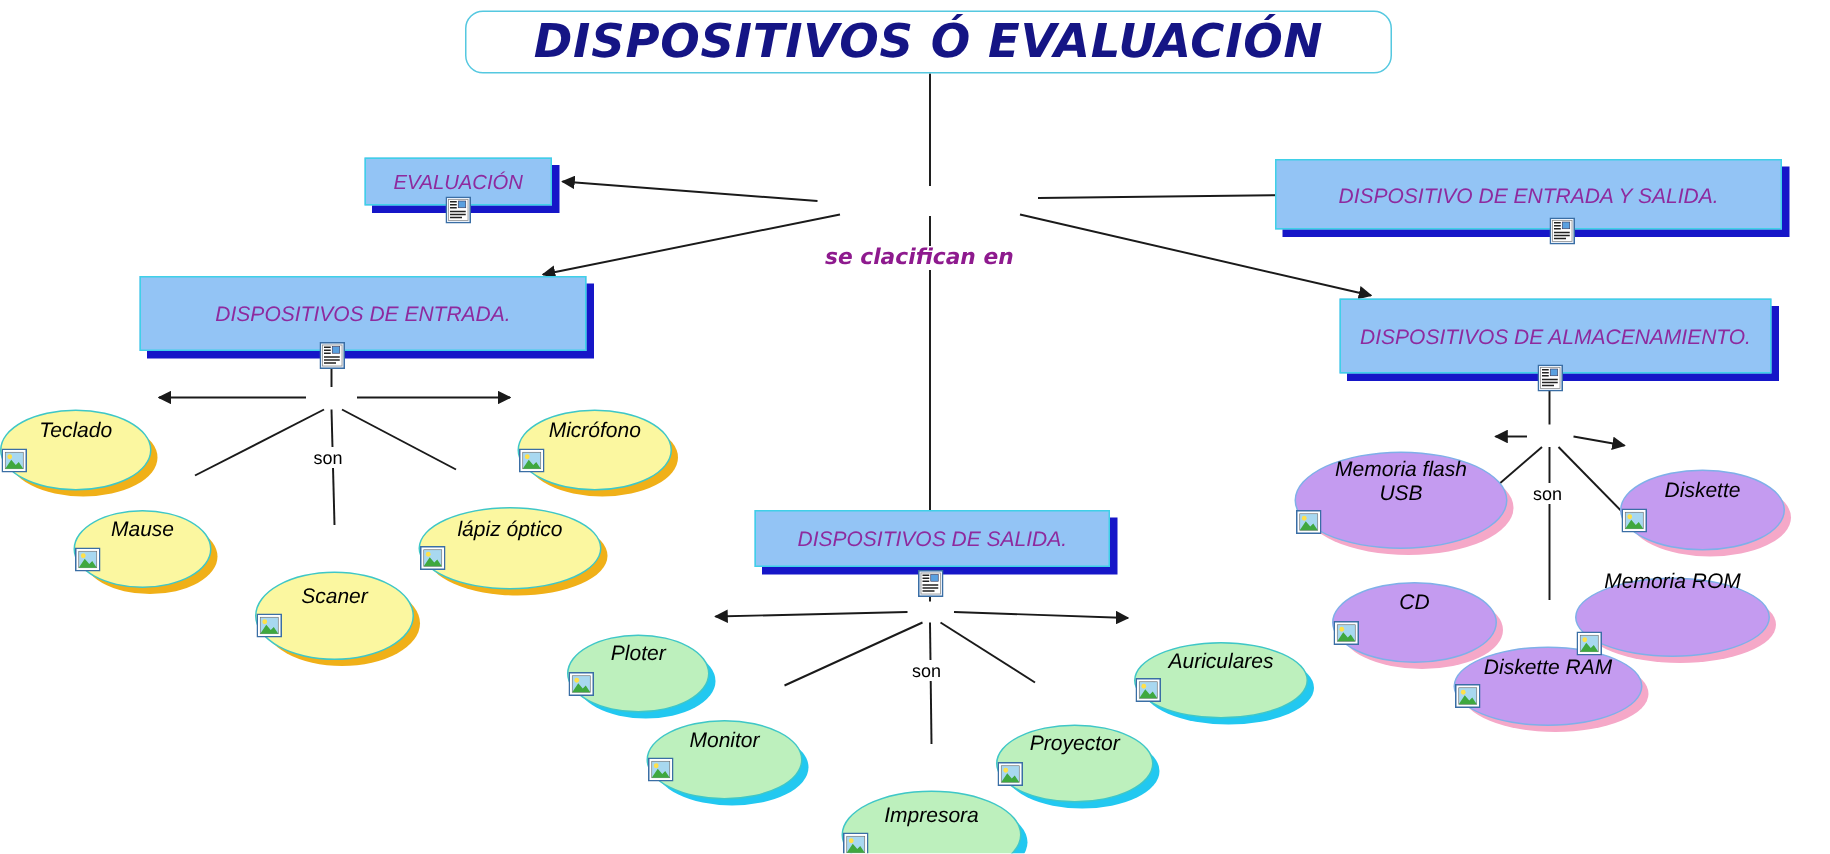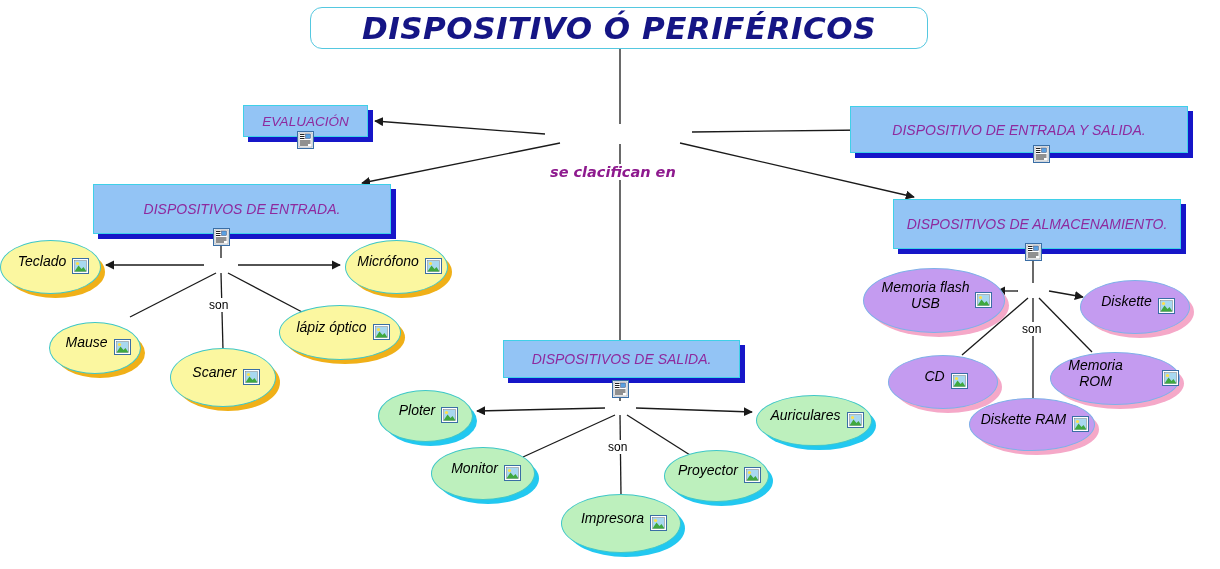--- a/index.html
+++ b/index.html
@@ -74,24 +74,24 @@
     padding: 0 8px;
   }
   .rect-node.small .rect-label { font-size: 13.5px; }
 
   
   .ell-node {
     position: absolute;
     box-sizing: border-box;
     border-radius: 50%;
     display: flex;
-    flex-direction: row;
-    align-items: center;
+    flex-direction: column;
     justify-content: center;
     z-index: 3;
+    margin-top: 33px;
   }
   .ell-label {
     font-family: "Liberation Sans", sans-serif;
     font-style: italic;
     font-size: 14px;
     color: #000000;
     text-align: center;
     line-height: 1.12;
     white-space: pre-line;
     padding: 0 6px;
@@ -195,21 +195,21 @@
       <line x1="1033" y1="249" x2="1033" y2="283"></line>
       <line x1="1018" y1="291" x2="997" y2="291" marker-end="url(#arrow)"></line>
       <line x1="1049" y1="291" x2="1083" y2="297" marker-end="url(#arrow)"></line>
       <line x1="1028" y1="298" x2="962" y2="355"></line>
       <line x1="1033" y1="298" x2="1033" y2="400"></line>
       <line x1="1039" y1="298" x2="1092" y2="352"></line>
     </g>
   </svg>
 
   <div class="title-box">
-    <span class="title-text">DISPOSITIVO Ó PERIFÉRICOS</span>
+    <span class="title-text">DISPOSITIVOS Ó EVALUACIÓN</span>
   </div>
 
   <div class="link-label strong" style="left:545px; top:124px;">se clacifican en</div>
   <div class="link-label" style="left:207px; top:258px;">son</div>
   <div class="link-label" style="left:606px; top:400px;">son</div>
   <div class="link-label" style="left:1020px; top:282px;">son</div>
 
   <div class="rect-node small" style="left:243px; top:105px; width:125px; height:32px;">
     <span class="rect-label">EVALUACIÓN</span>
   </div>
@@ -300,21 +300,21 @@
     <span class="img-icon">
       <svg viewBox="0 0 17 16" width="17" height="16" xmlns="http://www.w3.org/2000/svg">
         <rect x="0.5" y="0.5" width="16" height="15" fill="#fff" stroke="#3a6ea5" stroke-width="1"></rect>
         <rect x="2.5" y="2.5" width="12" height="11" fill="#a8d8f0" stroke="#666" stroke-width="0.4"></rect>
         <circle cx="5.5" cy="5.5" r="1.6" fill="#ffe04a"></circle>
         <path d="M2.5 13.5 L6.5 7.5 L9.5 11 L11.5 9 L14.5 13.5 Z" fill="#3fa83f"></path>
       </svg>
     </span>
   </div>
 
-  <div class="ell-node ell-yellow" style="left:49px; top:322px; width:92px; height:52px;">
+  <div class="ell-node ell-yellow" style="left:49px; top:307px; width:92px; height:52px;">
     <span class="ell-label">Mause</span>
     <span class="img-icon">
       <svg viewBox="0 0 17 16" width="17" height="16" xmlns="http://www.w3.org/2000/svg">
         <rect x="0.5" y="0.5" width="16" height="15" fill="#fff" stroke="#3a6ea5" stroke-width="1"></rect>
         <rect x="2.5" y="2.5" width="12" height="11" fill="#a8d8f0" stroke="#666" stroke-width="0.4"></rect>
         <circle cx="5.5" cy="5.5" r="1.6" fill="#ffe04a"></circle>
         <path d="M2.5 13.5 L6.5 7.5 L9.5 11 L11.5 9 L14.5 13.5 Z" fill="#3fa83f"></path>
       </svg>
     </span>
   </div>

